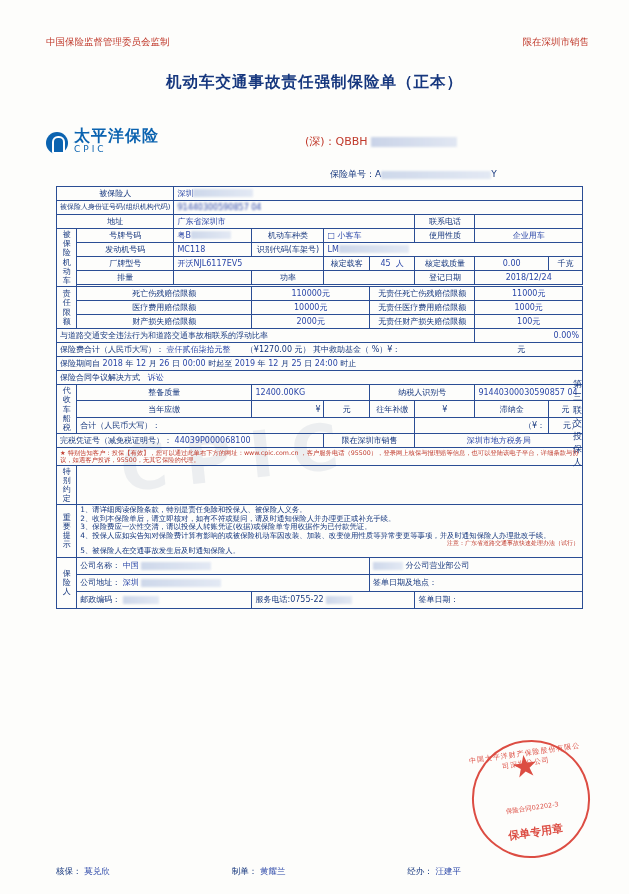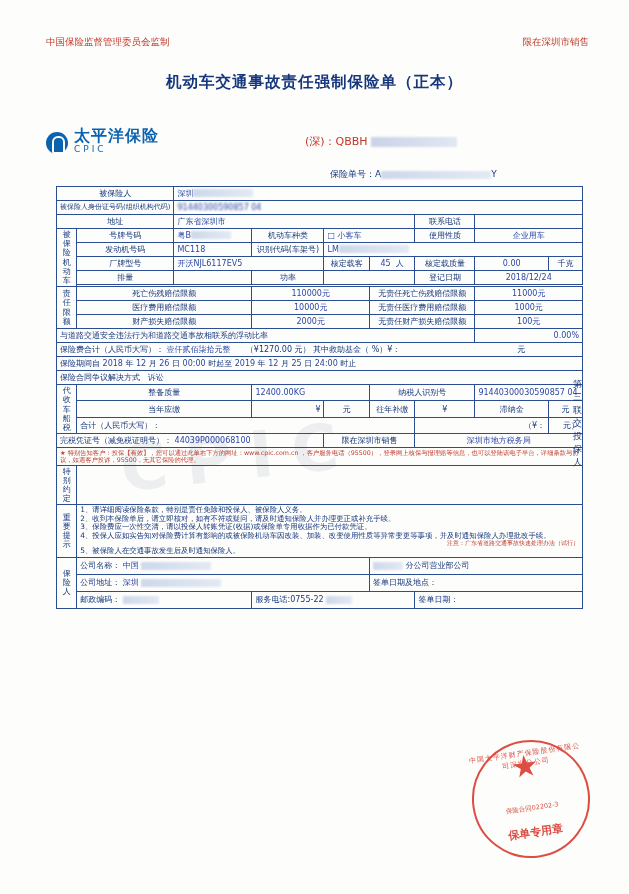--- a/index.html
+++ b/index.html
@@ -461,14 +461,28 @@
 
   <div class="seal">
     <div class="arc-top">中国太平洋财产保险股份有限公司深圳分公司</div>
     <div class="star">
         <span>★</span>
       </div>
     <div class="mid">保险合同02202-3</div>
     <div class="bottom">保单专用章</div>
   </div>
 
+  <div class="footer">
+    <div>
+      <span>核保：</span>
+      <span class="hand">莫兑欣</span>
+    </div>
+    <div>
+      <span>制单：</span>
+      <span class="hand">黄耀兰</span>
+    </div>
+    <div>
+      <span>经办：</span>
+      <span class="hand">汪建平</span>
+    </div>
+  </div>
 
 </div>
 
 </body></html>

